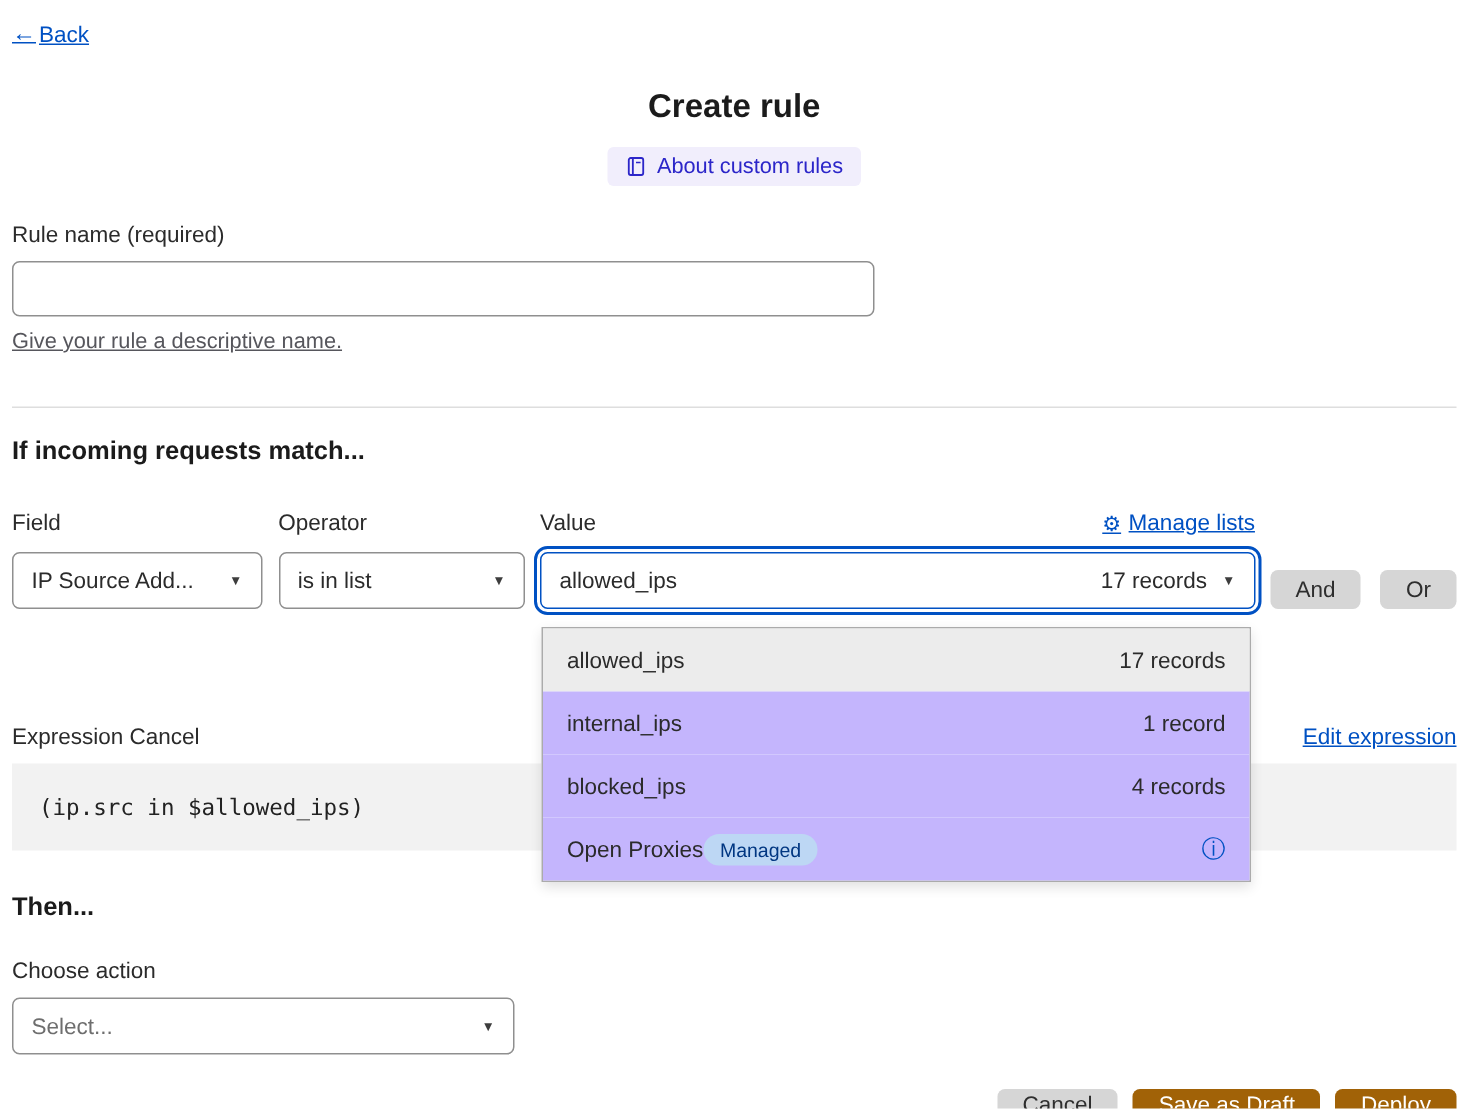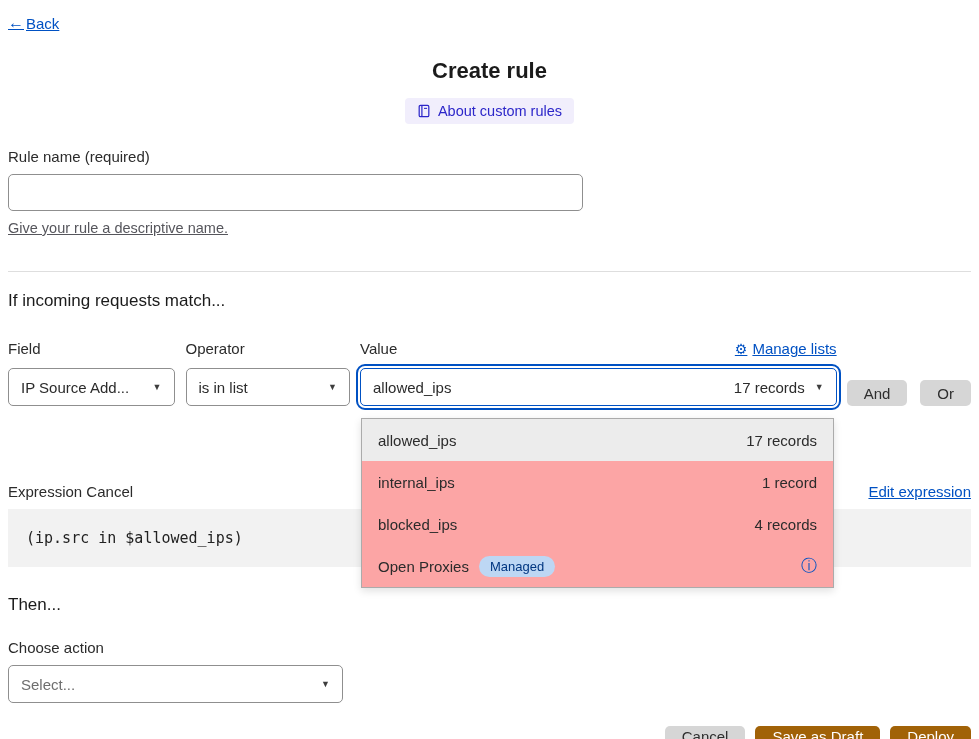--- a/index.html
+++ b/index.html
@@ -34,21 +34,21 @@
   .rule-name-input {
     width: 575px; height: 37px; border: 1px solid #8f8f8f; border-radius: 5px;
     font-size: 15px; padding: 0 12px; font-family: "Liberation Sans", sans-serif;
     outline: none; background: #fff;
   }
   .helper-text { font-size: 14.5px; color: #56565c; margin-top: 9px; text-decoration: underline; }
 
   .divider { border: none; border-top: 1px solid #dedede; margin: 35px 0 0 0; }
 
   
-  .section-heading { font-size: 17px; font-weight: normal; color: #1b1b1b; }
+  .section-heading { font-size: 17px; font-weight: bold; color: #1b1b1b; }
   .match-heading { margin-top: 19px; margin-bottom: 28px; }
 
   .match-row { display: flex; align-items: flex-end; }
   .col { display: flex; flex-direction: column; }
   .col-field { width: 167px; margin-right: 11px; }
   .col-operator { width: 165px; margin-right: 10px; }
   .col-value { width: 478px; margin-right: 10px; }
 
   .col-label-row { display: flex; justify-content: space-between; align-items: center; margin-bottom: 10px; height: 19px; }
   .col-label { font-size: 15px; color: #2b2b2b; }
@@ -84,24 +84,24 @@
   .conj-btns .btn { height: 26px; padding: 0 17px; }
 
   
   .list-menu {
     position: absolute; top: calc(100% + 12px); left: 1px; width: 473px;
     background: #fff; border: 1px solid #ababab; z-index: 20;
     box-shadow: 0 3px 8px rgba(0,0,0,0.12);
   }
   .menu-item {
     height: 42px; display: flex; align-items: center; justify-content: space-between;
-    padding: 0 16px; font-size: 15px; color: #2b2b2b; cursor: pointer; background: #fca5a5;
+    padding: 0 16px; font-size: 15px; color: #2b2b2b; cursor: pointer; background: #c4b5fd;
   }
   .menu-item.selected { background: #ececec; }
-  .menu-item .item-left { display: flex; align-items: center; gap: 10px; }
+  .menu-item .item-left { display: flex; align-items: center; }
   .managed-badge {
     background: #bdd7f4; color: #003681; font-size: 13px;
     padding: 3px 11px; border-radius: 11px;
   }
   .info-icon { color: #0051c3; font-size: 16px; cursor: pointer; }
 
   
   .expr-header {
     margin-top: 77px; display: flex; justify-content: space-between; align-items: center;
   }

